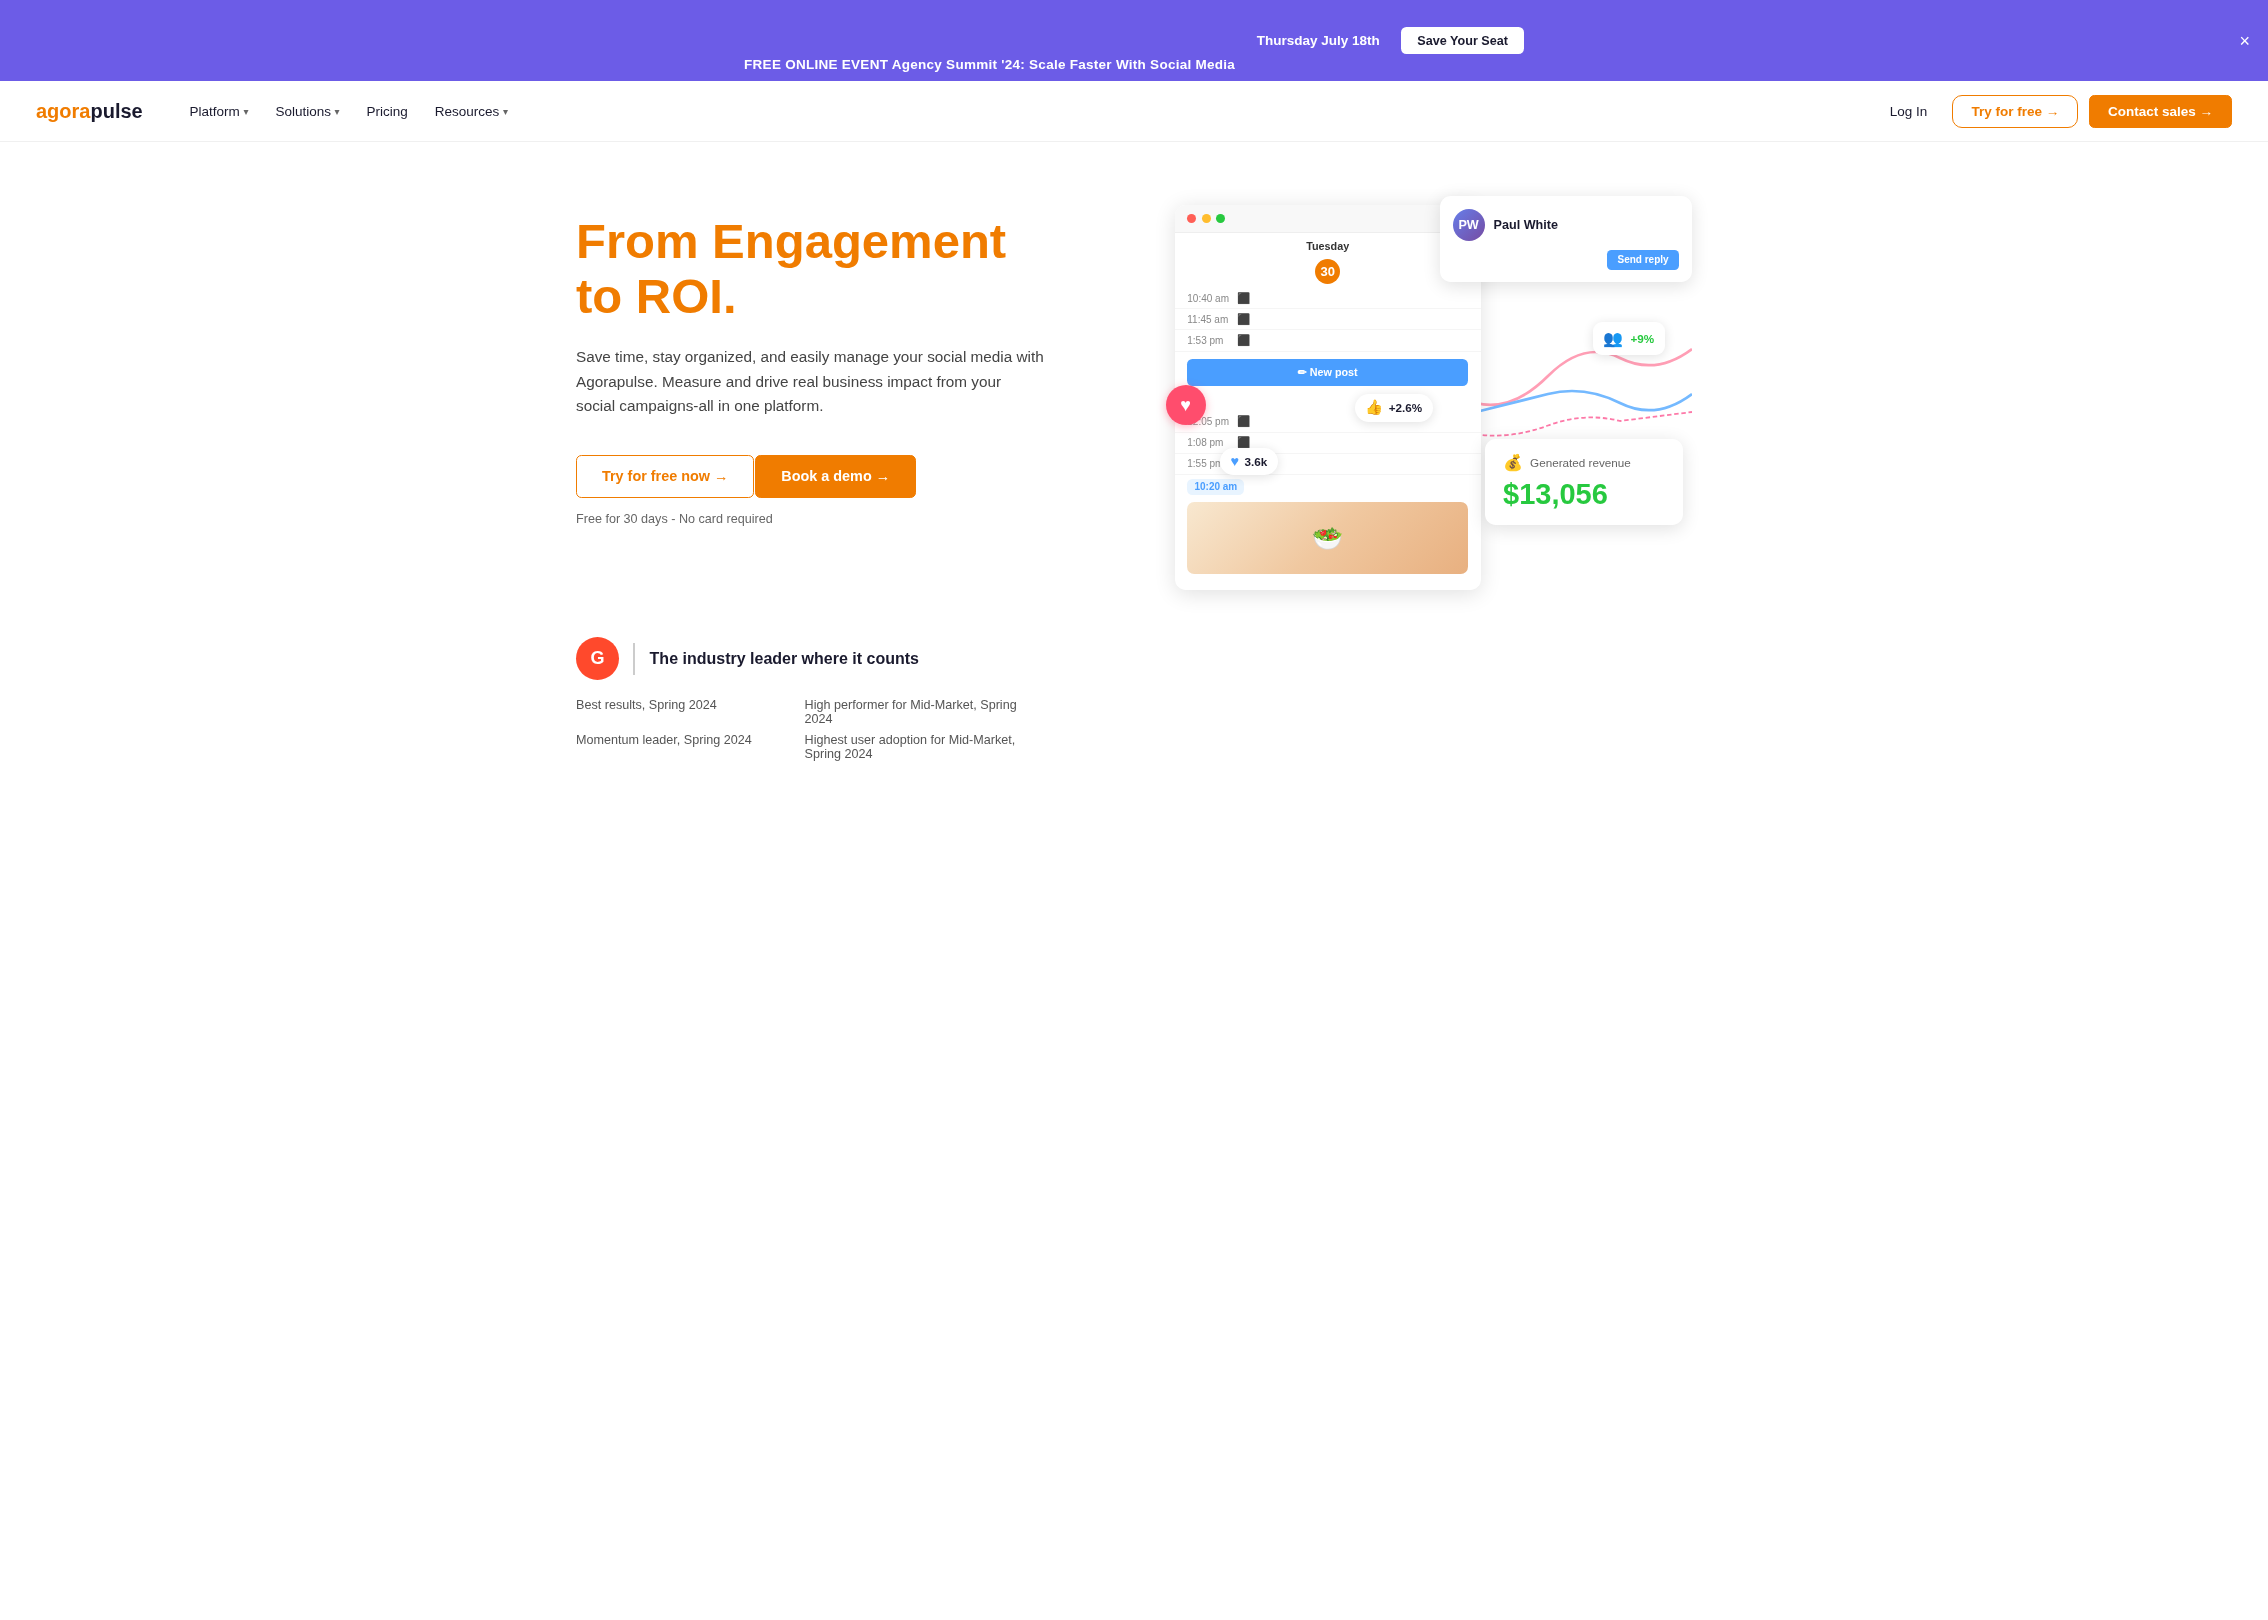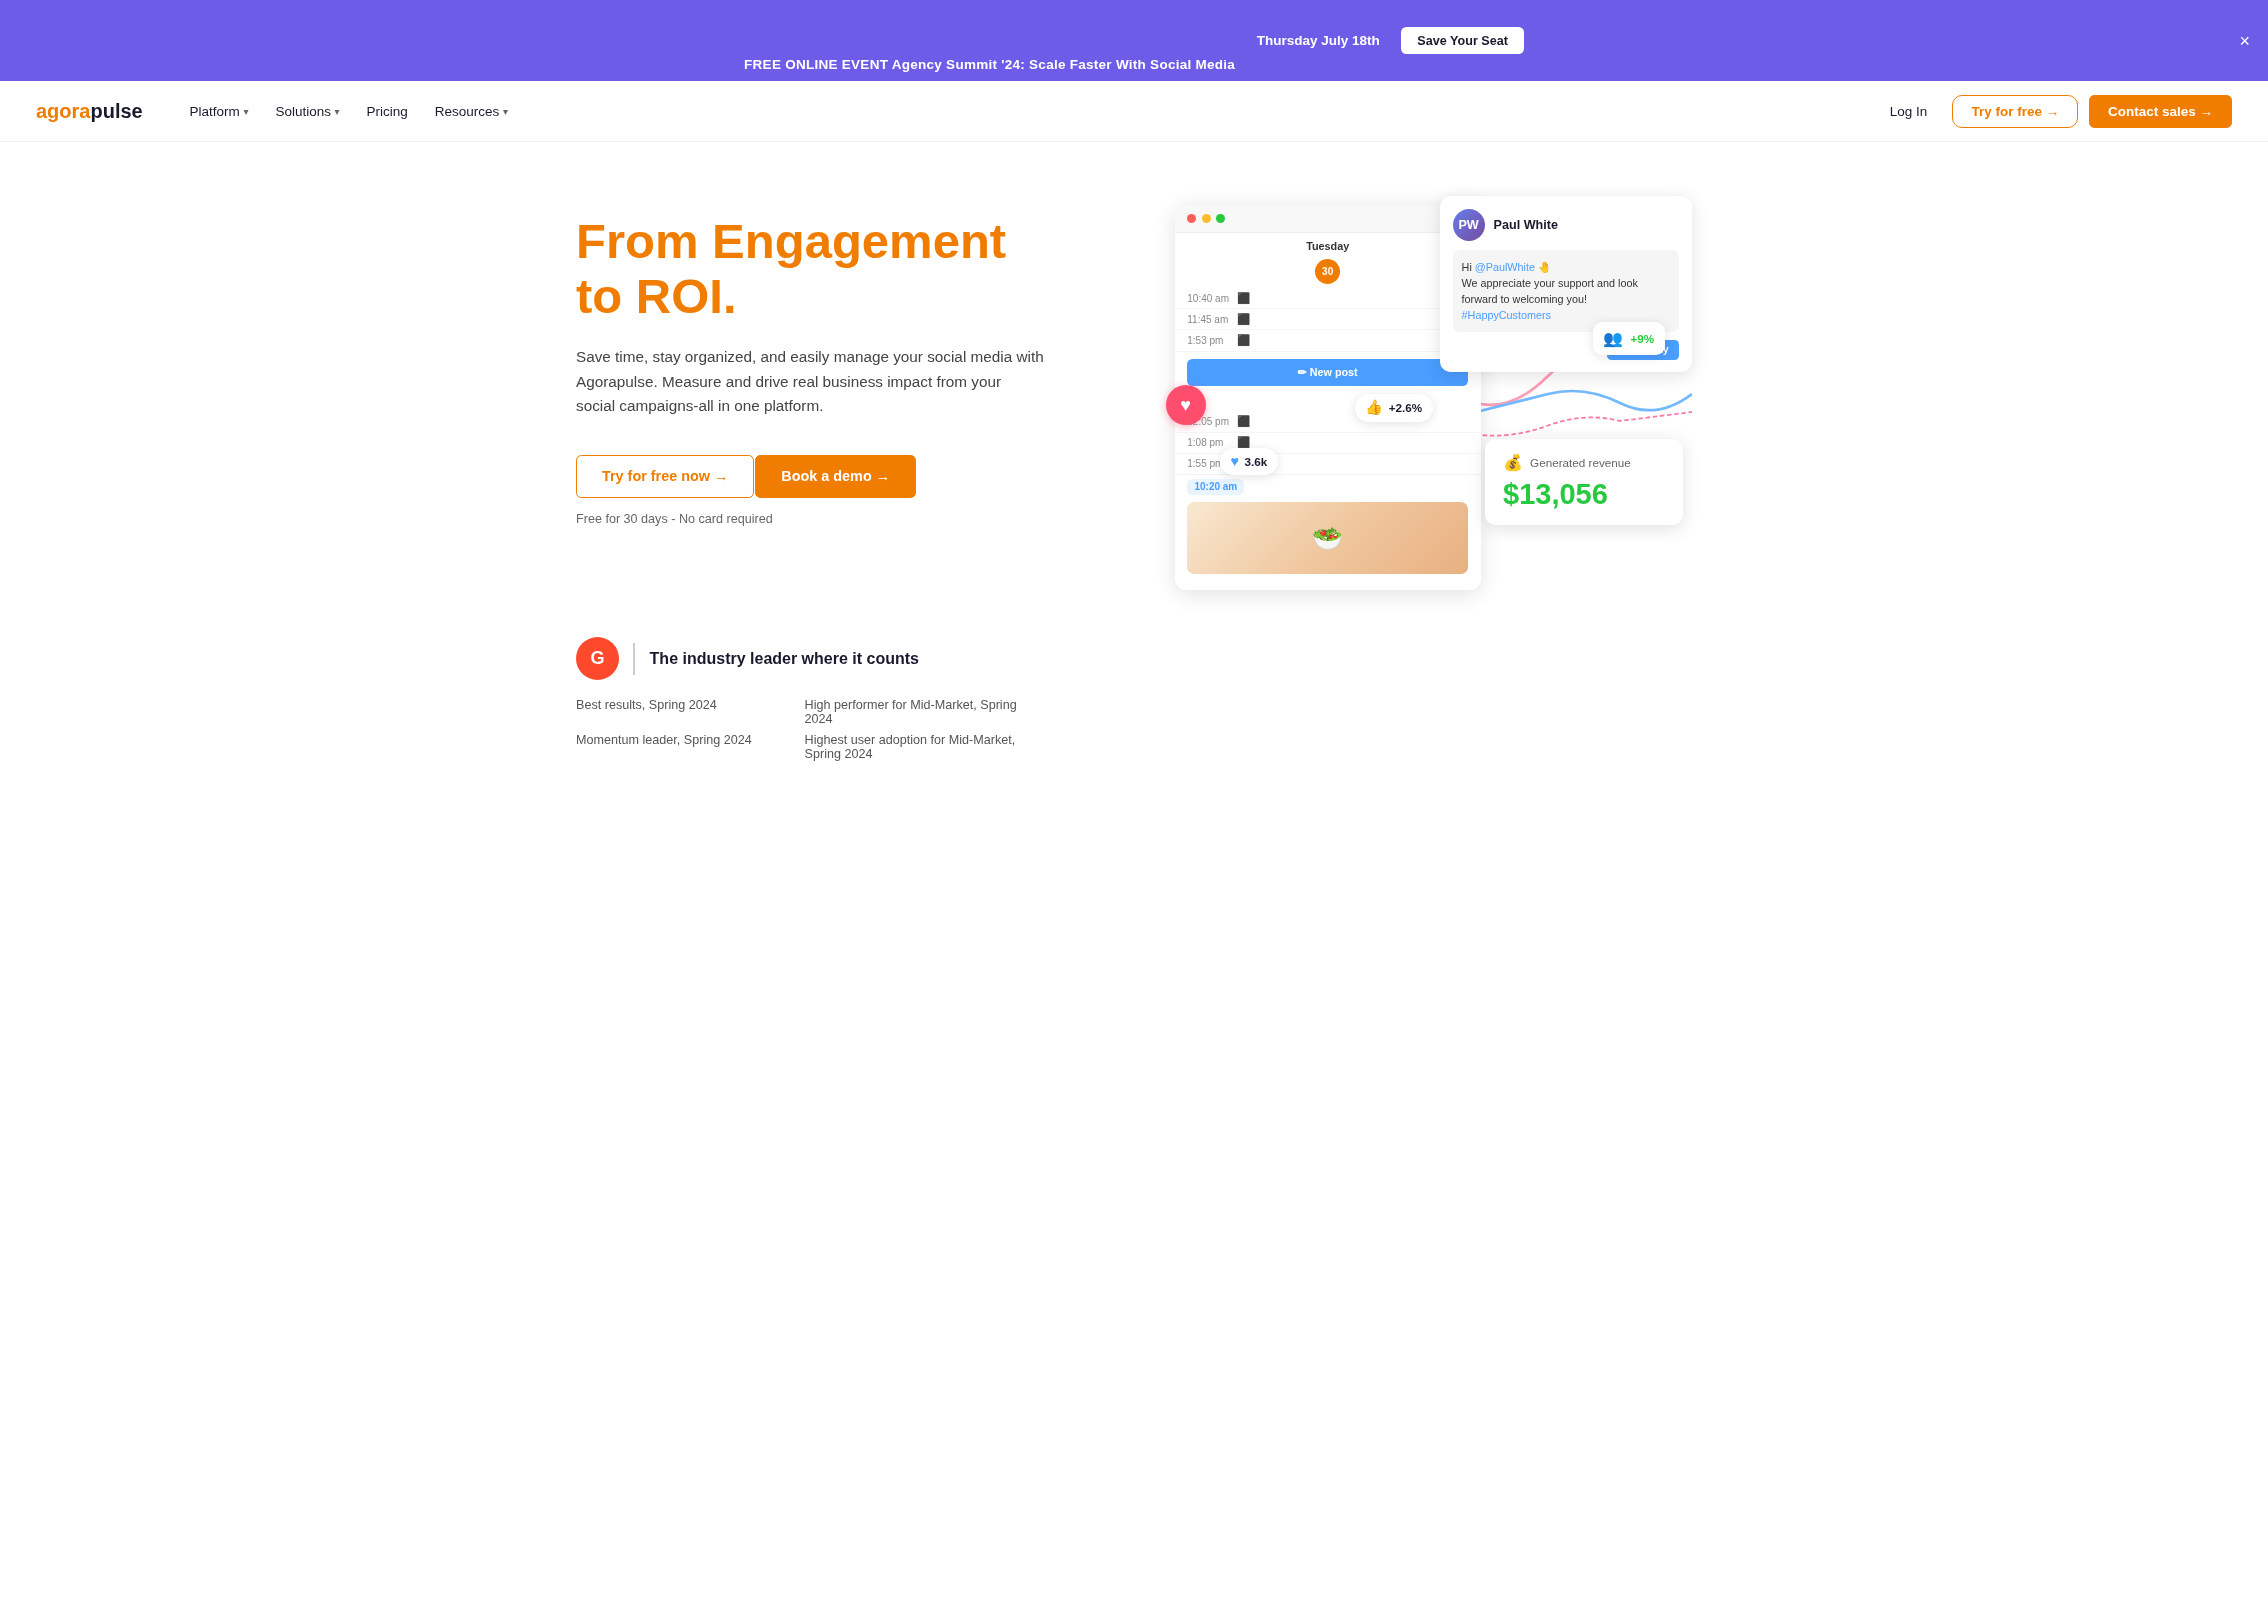--- a/index.html
+++ b/index.html
@@ -233,21 +233,21 @@
     }
     .calendar-date {
       display: flex;
       align-items: center;
       justify-content: center;
       width: 25px;
       height: 25px;
       background: #f07c00;
       color: #fff;
       border-radius: 50%;
-      font-size: 10px;
+      font-size: 13px;
       font-weight: 700;
       margin: 3.6px auto;
     }
     .schedule-row {
       display: flex;
       align-items: center;
       padding: 3.6px 12.6px;
       font-size: 10px;
       color: #444;
       gap: 5.4px;
@@ -597,25 +597,20 @@
         <div class="time-badge">10:20 am</div>
         <div class="post-image">🥗</div>
       </div>
     </div>
 
     <div class="chat-card">
       <div class="chat-header">
         <div class="chat-avatar">PW</div>
         <div class="chat-name">Paul White</div>
       </div>
-      <div class="chat-bubble">
-        Hi <span class="chat-mention">@PaulWhite</span> 🤚<br>
-        We appreciate your support and look forward to welcoming you!<br>
-        <span class="chat-hashtag">#HappyCustomers</span>
-      </div>
       <button class="send-reply-btn">Send reply</button>
     </div>
 
     <div class="heart-badge">
       <span>♥</span>
     </div>
 
     <div class="engagement-badge-1">
       <span class="like-icon">♥</span>
       <span>3.6k</span>

